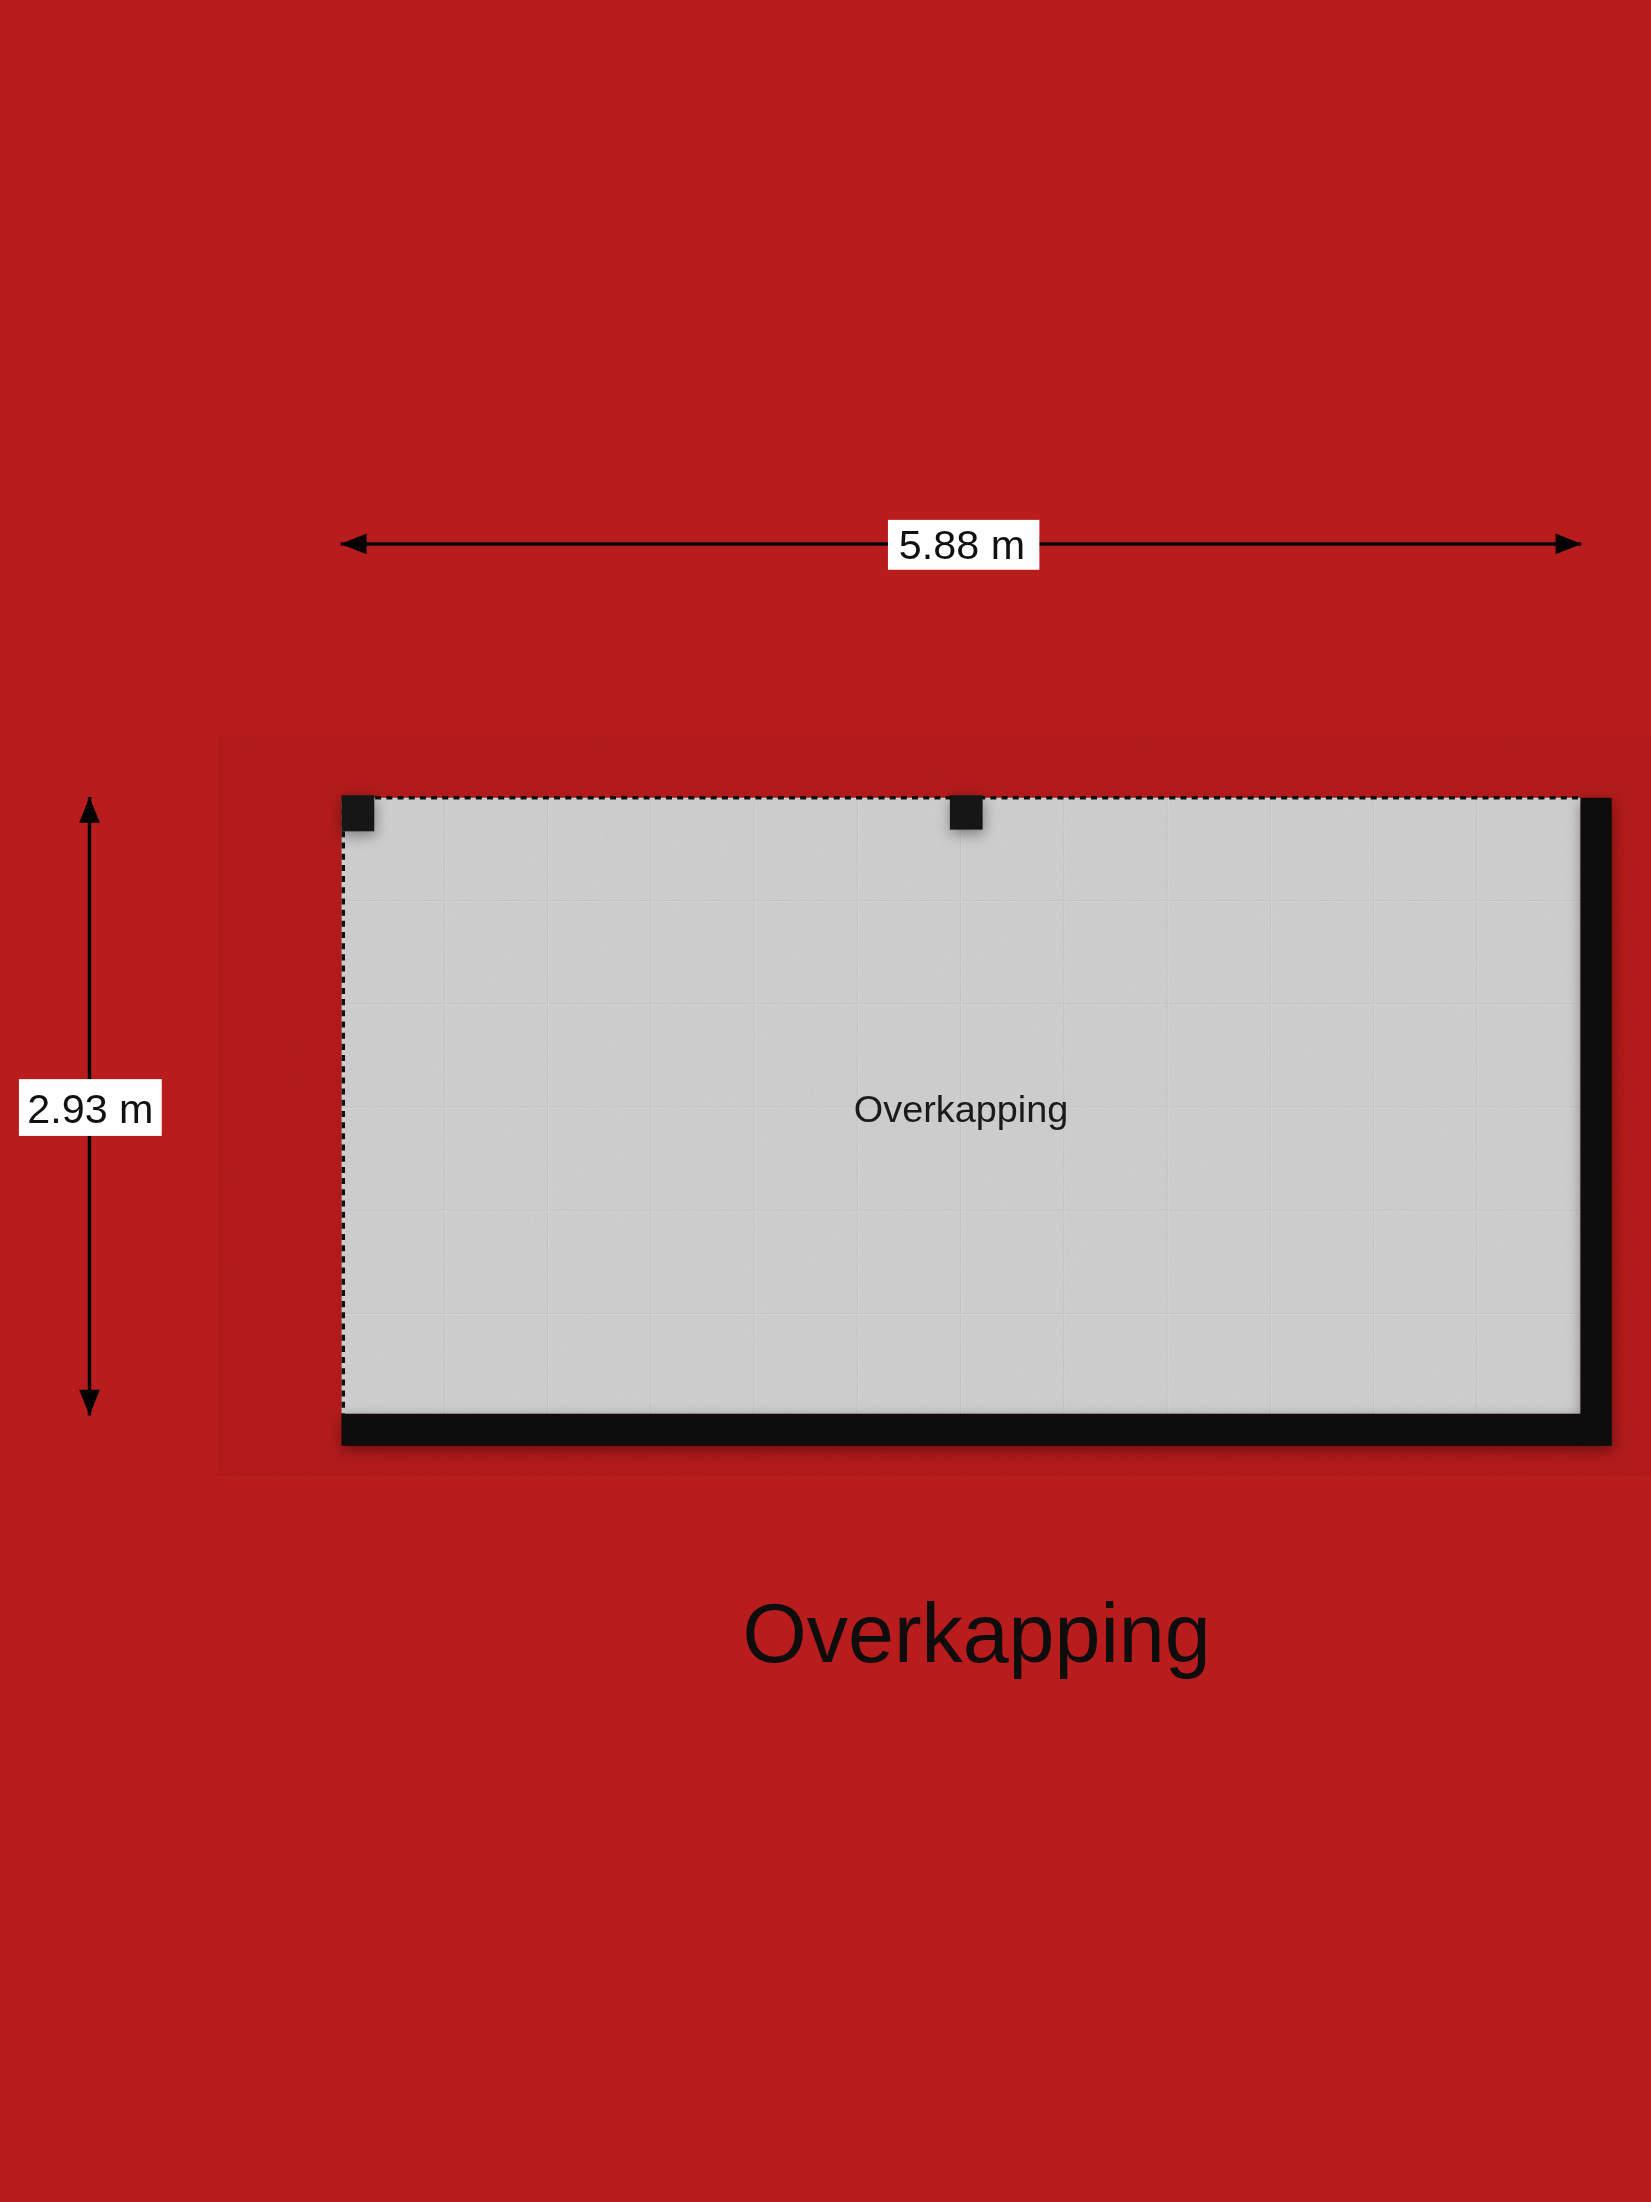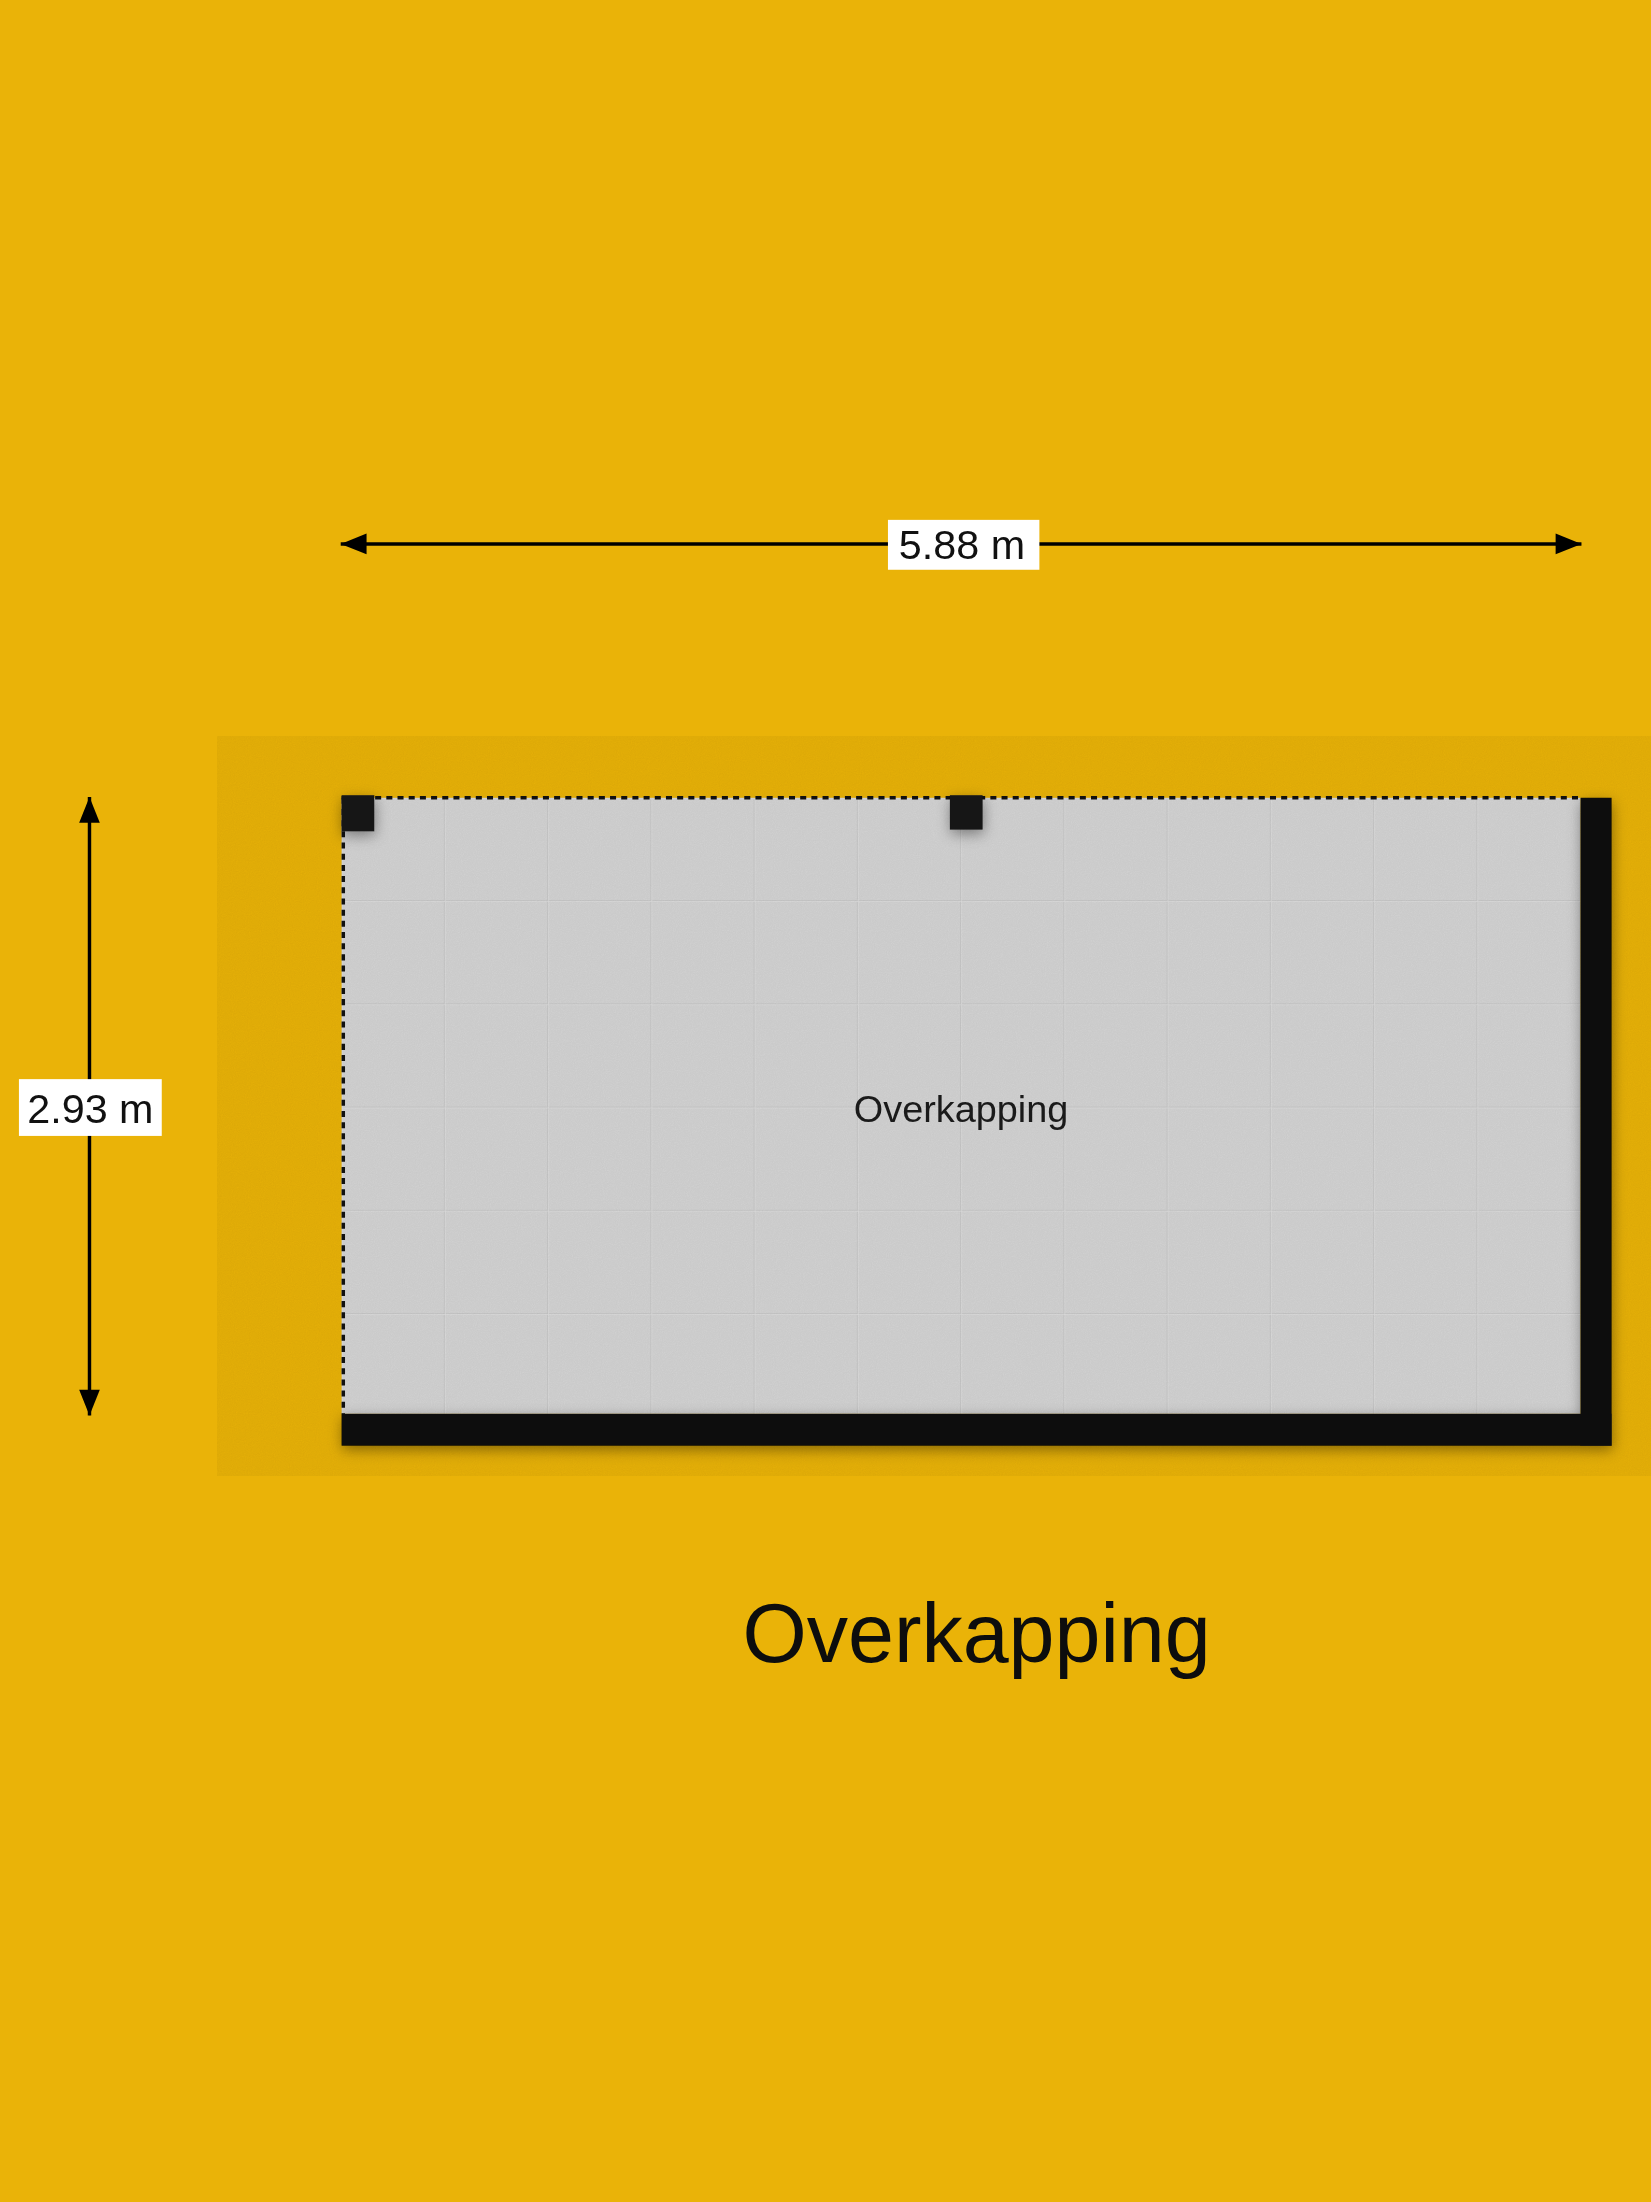--- a/index.html
+++ b/index.html
@@ -1,20 +1,20 @@
 <!DOCTYPE html>
 <html style="font-size:13.8px"><head>
 <meta charset="utf-8">
 <style>
   html, body { margin: 0; padding: 0; background: #ffffff; }
   .canvas {
     position: relative;
     width: 1652px;
     height: 2203px;
-    background: #eab308;
+    background: #b91c1c;
     font-family: "Liberation Sans", sans-serif;
     overflow: hidden;
   }
   .canvas > svg { position: absolute; inset: 0; display: block; }
   text {
     font-family: "Liberation Sans", sans-serif;
     fill: #111111;
   }
   .dim-label { font-size: 48px; }
   .room-label { font-size: 44px; fill: #1a1a1a; }

